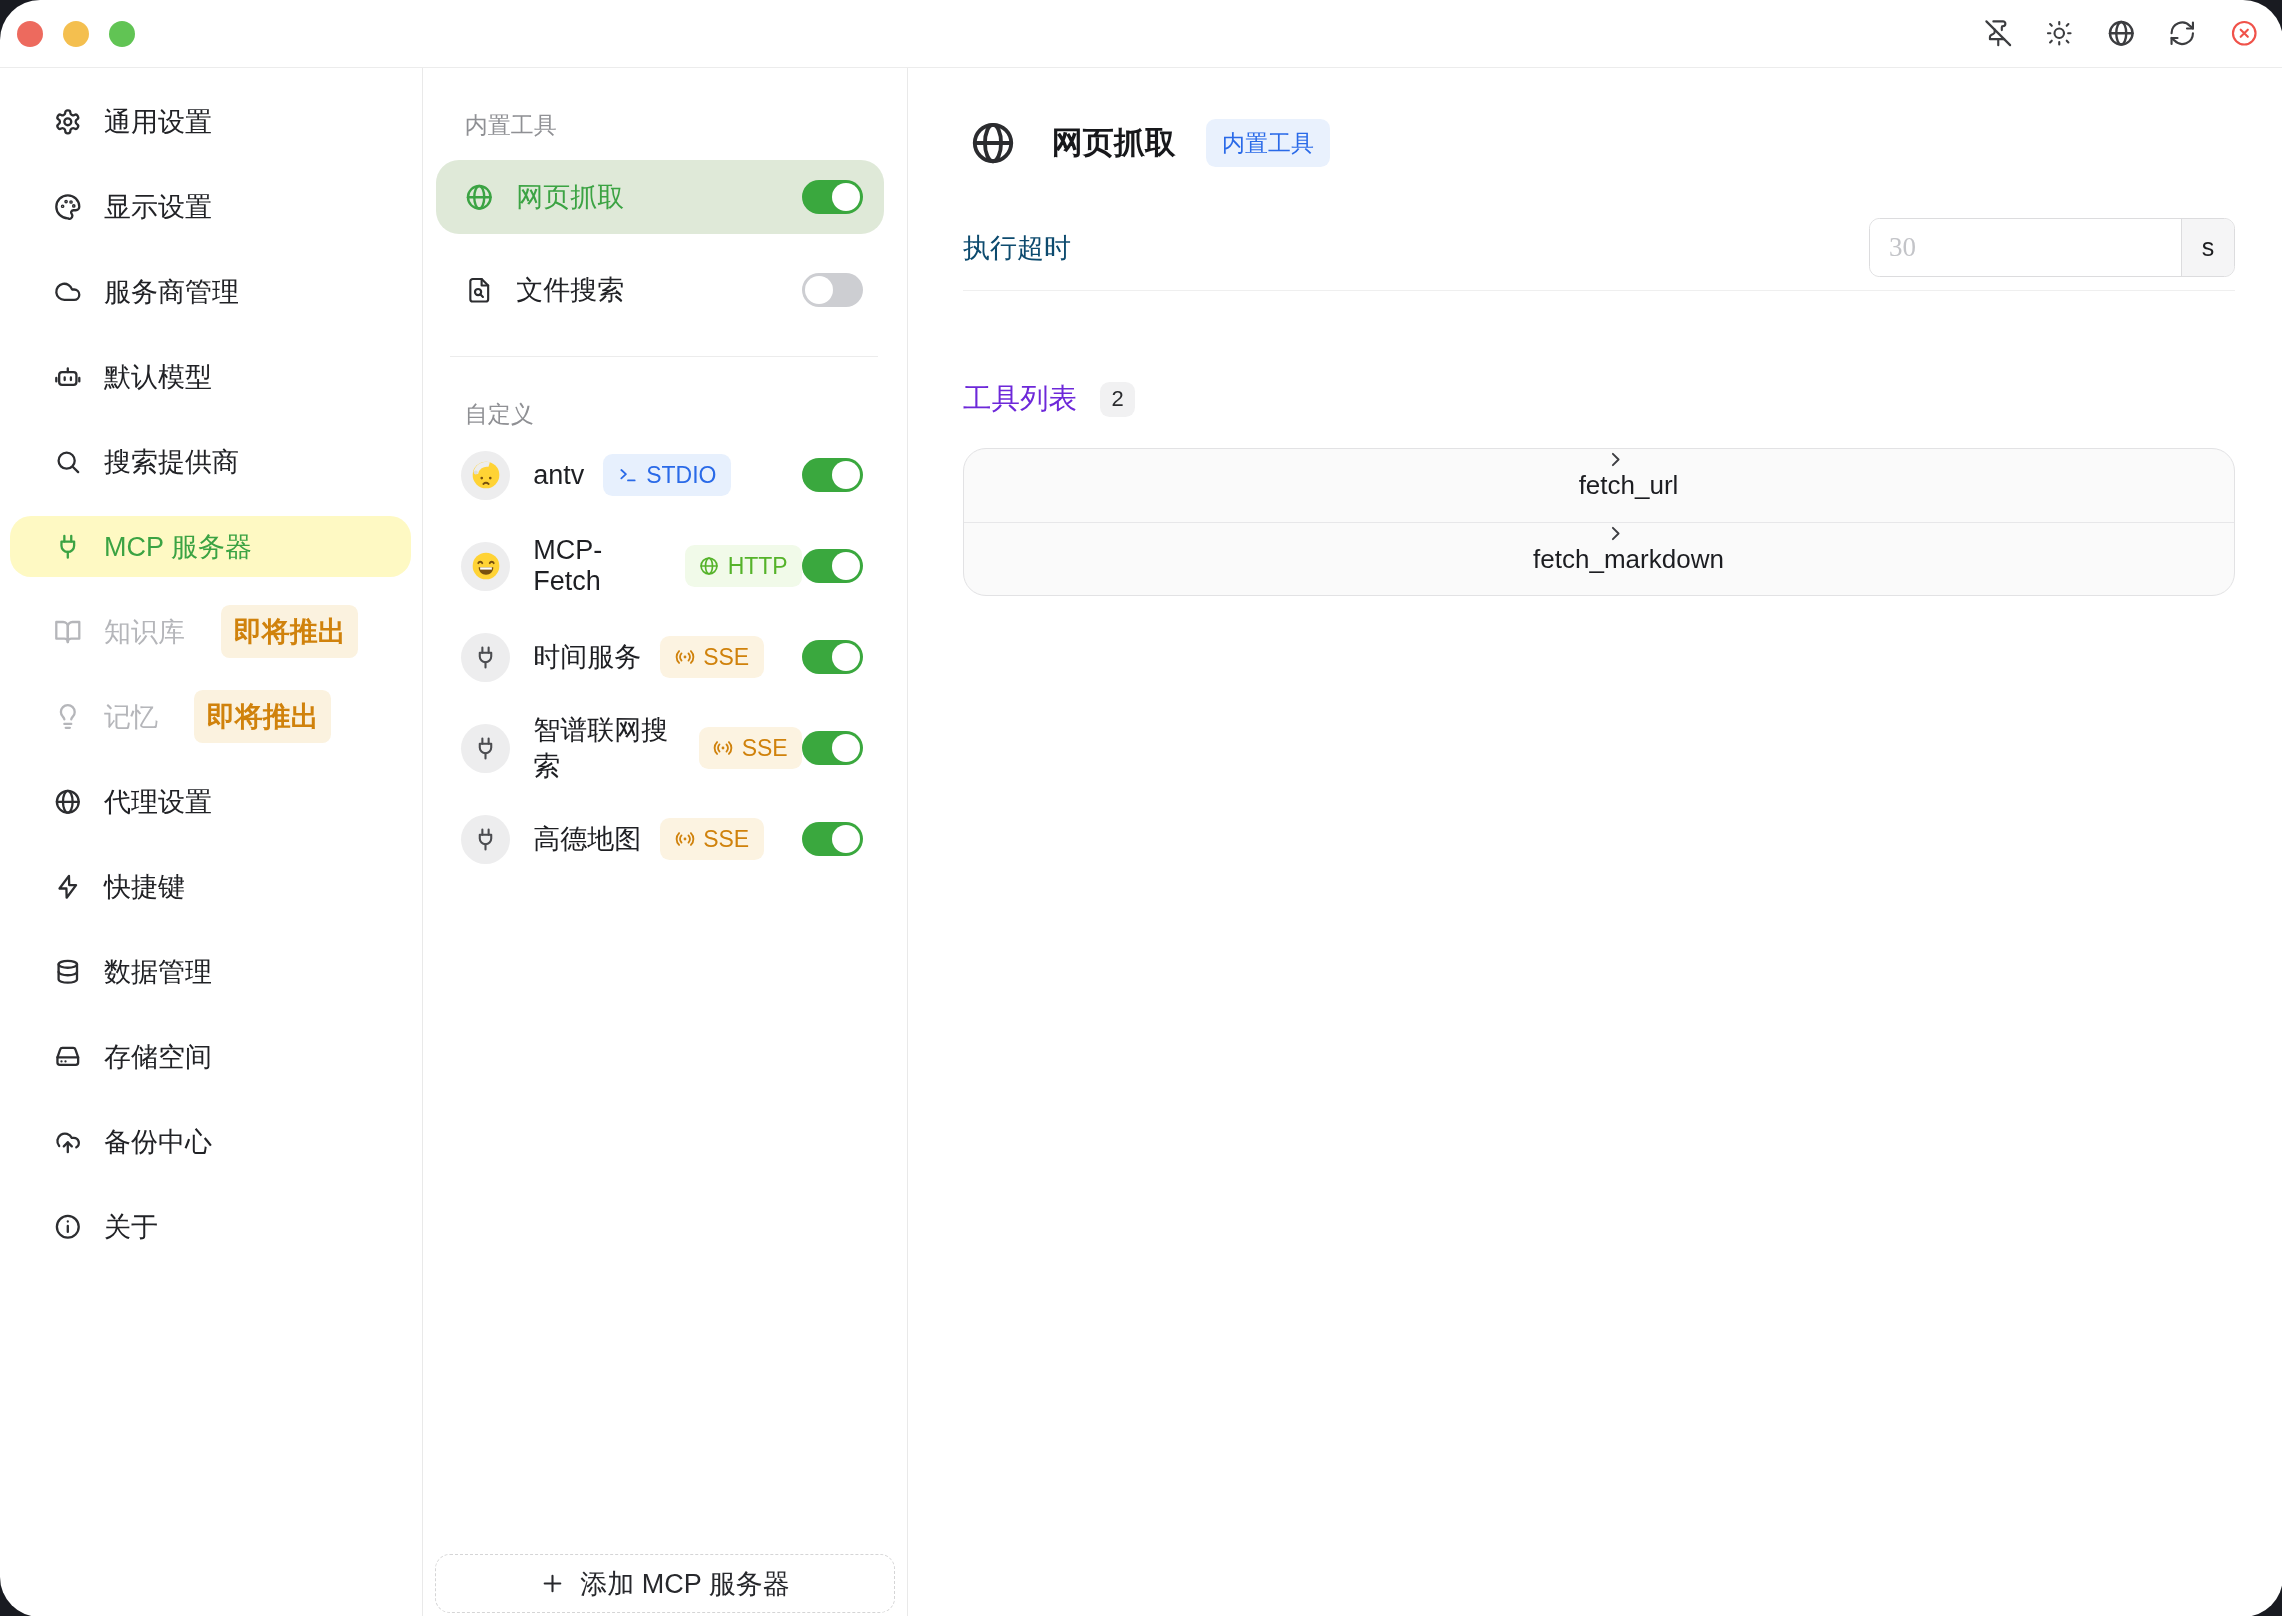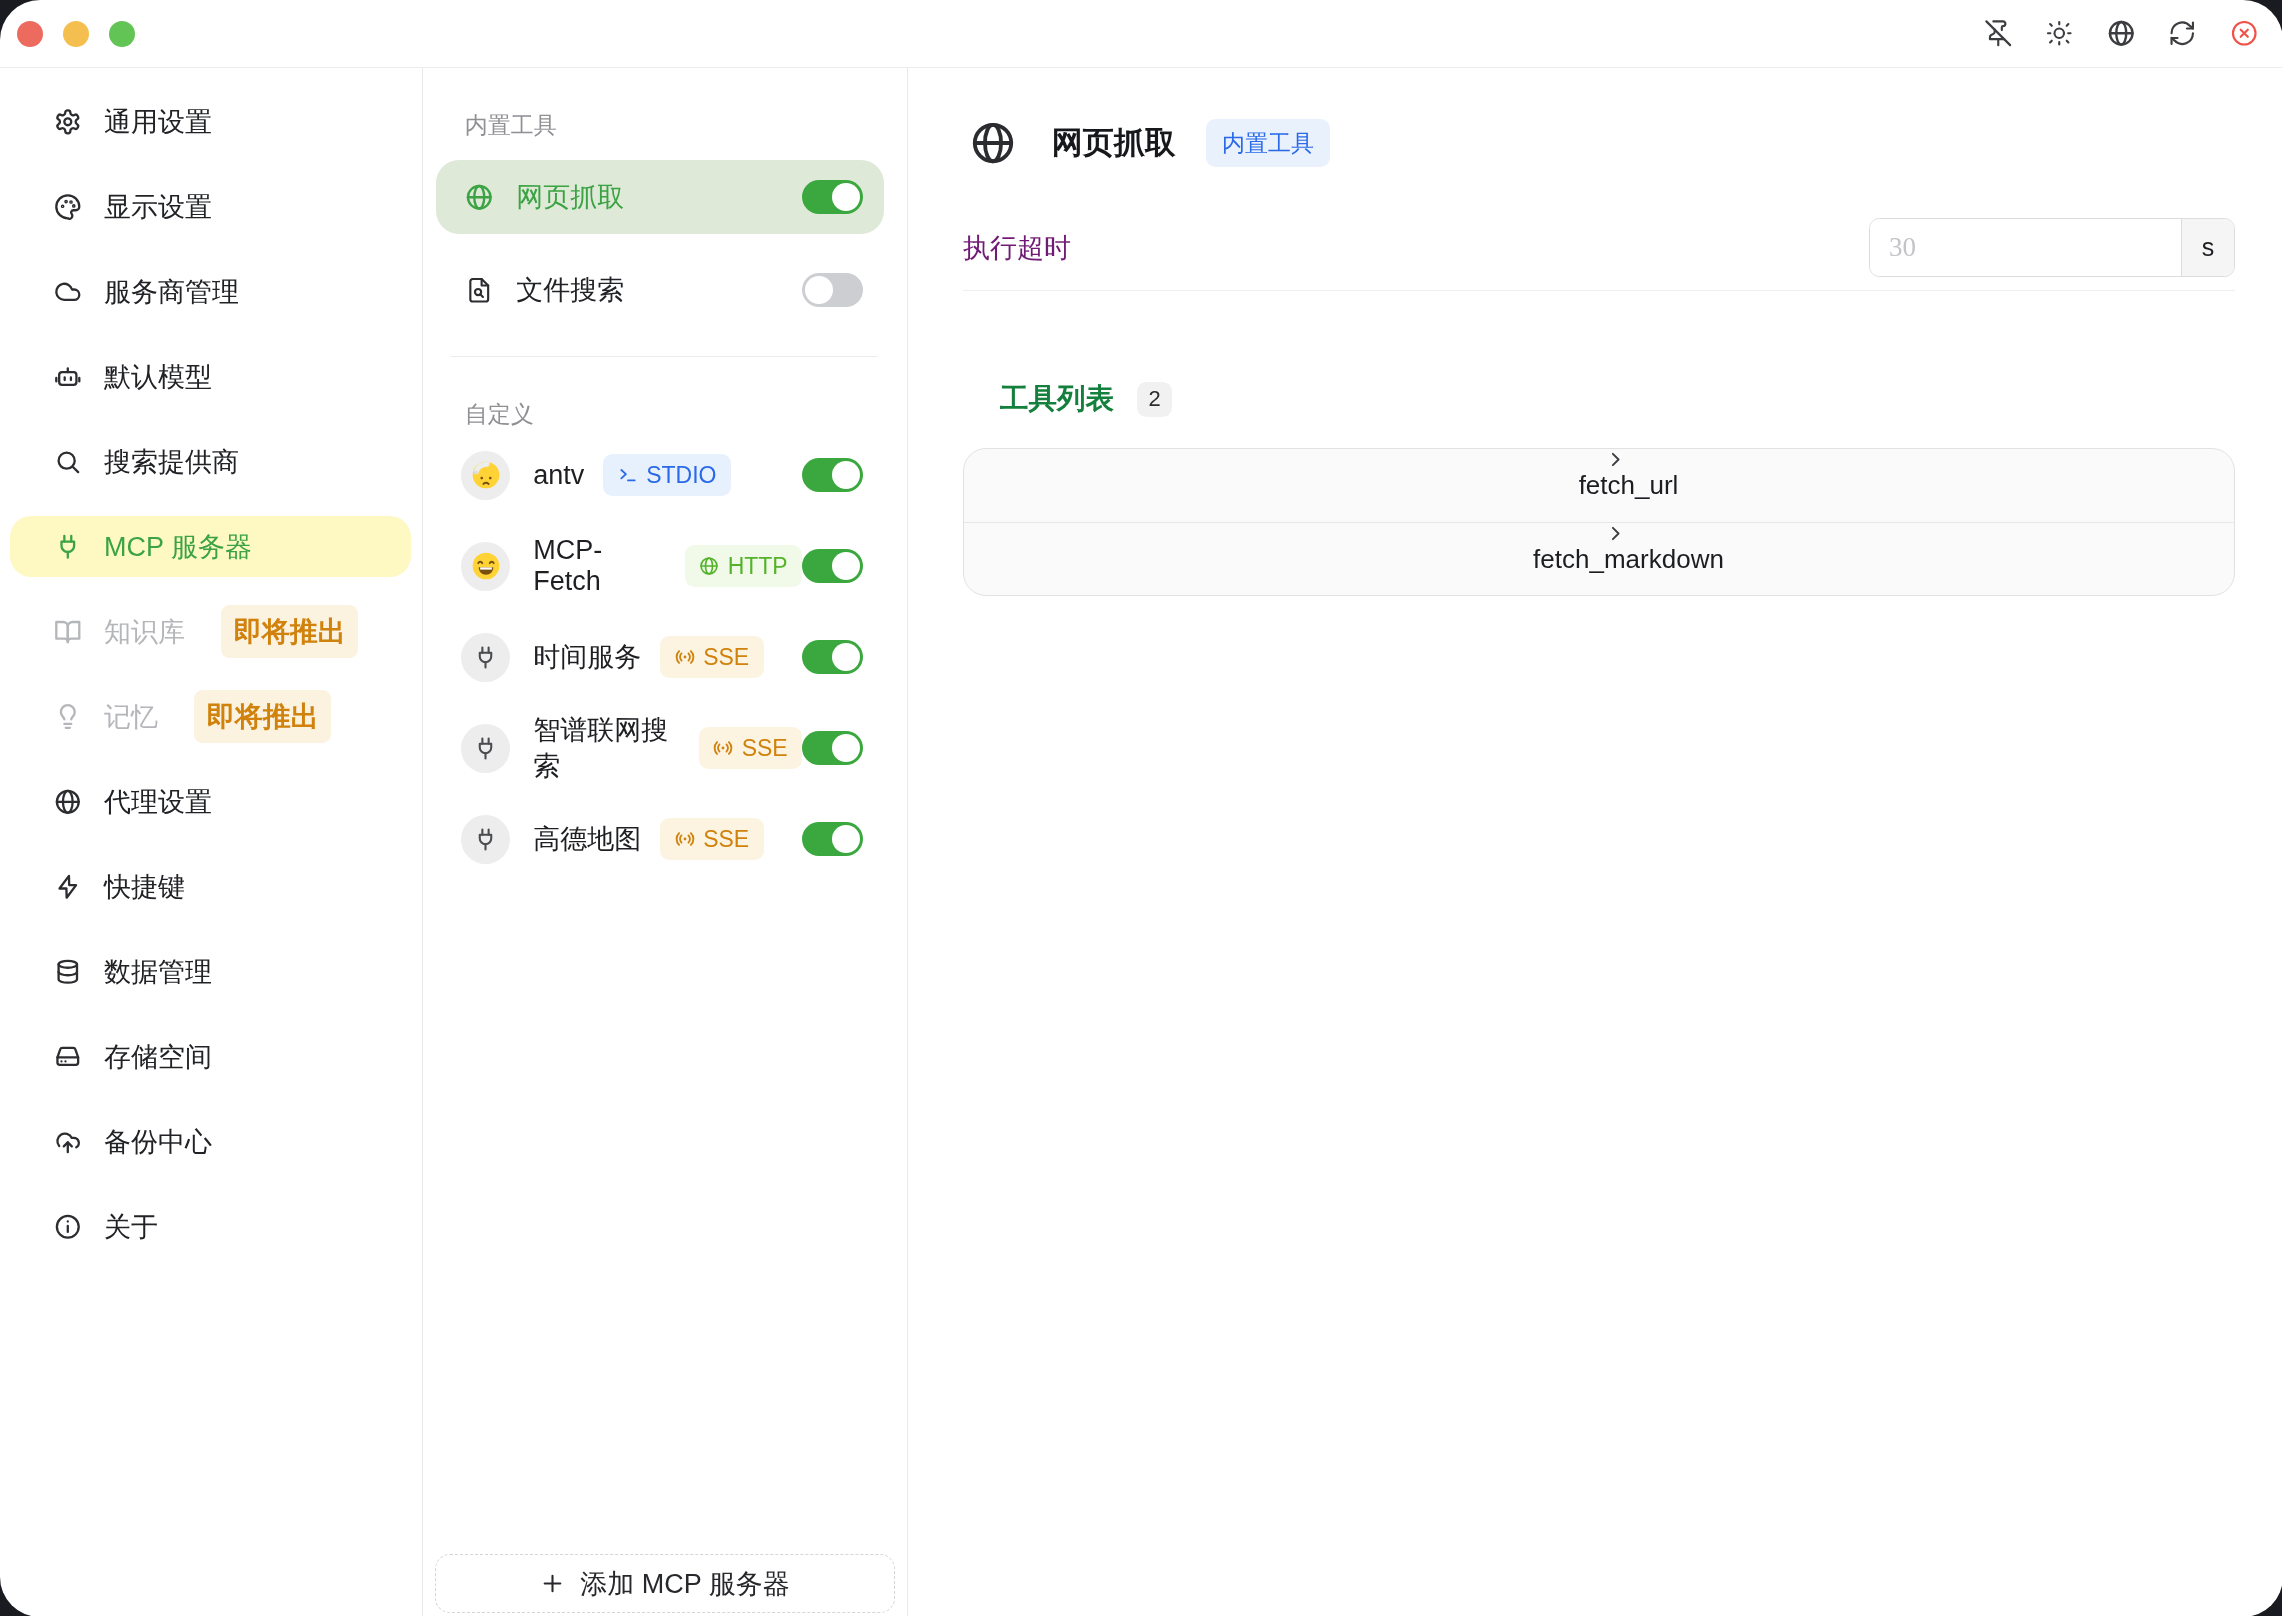--- a/index.html
+++ b/index.html
@@ -62,27 +62,27 @@
 
   
   .detail { flex:1; padding:0 48px 0 55px; }
   .d-header { display:flex; align-items:center; gap:36px; margin:51px 0 0 6.7px; }
   .d-header .ic { width:46px; height:46px; color:#2b2c2f; }
   .d-title { font-size:31px; font-weight:700; color:#17181b; }
   .builtin-badge { font-size:23px; font-weight:500; color:#2a6ae8; background:#e9f1fd; padding:8.6px 16px; border-radius:9.5px; margin-left:-5.7px; }
   .d-rows { margin-top:38px; }
   .d-row { display:flex; align-items:center; justify-content:space-between; height:86px; }
   .d-row.bordered { border-bottom:1px solid #efefef; }
-  .d-label { font-size:27px; color:#701a75; }
+  .d-label { font-size:27px; color:#0c4a6e; }
   .input-group { display:flex; width:366px; height:59px; border:1px solid #dcdcde; border-radius:10.5px; overflow:hidden; background:#fff; }
   .input-group input { flex:1; border:none; outline:none; padding:0 19px; font-size:27px; font-family:Liberation Serif, serif; color:#222; min-width:0; }
   .input-group input::placeholder { color:#c3c4c8; }
   .input-suffix { width:53px; background:#f5f5f6; border-left:1px solid #dcdcde; display:flex; align-items:center; justify-content:center; font-size:25px; font-weight:500; color:#1c1d20; }
   .tools-head { display:flex; align-items:center; gap:23px; margin-top:89px; }
-  .tools-title { font-size:28.5px; font-weight:700; color:#15803d;margin-left:37px; }
+  .tools-title { font-size:28.5px; font-weight:400; color:#6d28d9; }
   .tools-count { min-width:35px; height:35px; padding:0 7.6px; border-radius:9.5px; background:#f1f1f2; display:flex; align-items:center; justify-content:center; font-size:22px; color:#2b2c2f; }
   .tools-box { margin-top:30px; border:1px solid #e2e2e4; border-radius:23px; background:#fafafa; overflow:hidden; }
   .tool-row { height:73px; display:flex; align-items:center; padding-left:32px;flex-direction:column; }
   .tool-row + .tool-row { border-top:1px solid #e7e7e9; }
   .tool-row .chev { width:21px; height:21px; color:#3d3e42; flex:0 0 21px; }
   .t-lbl { margin-left:27px; font-size:26px; font-weight:500; color:#1c1d21; }
 </style>
 </head>
 <body>
 

